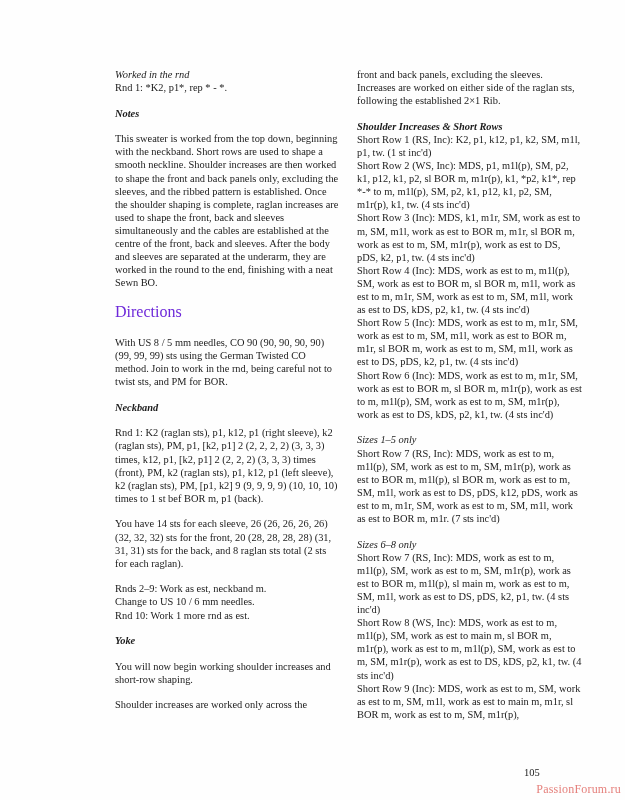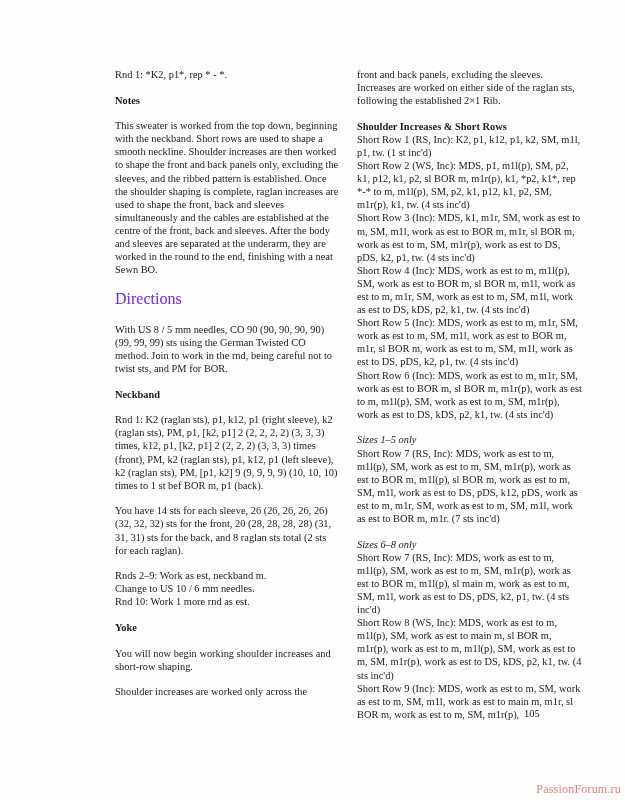--- a/index.html
+++ b/index.html
@@ -29,52 +29,54 @@
     font-size: 10.4px;
     line-height: 13.1px;
   }
   .column p { margin: 0 0 12.5px; }
   .column p.tight { margin-bottom: 0; }
   .column h3 {
     font-size: 10.4px;
     line-height: 13.1px;
     font-weight: 700;
     margin: 0 0 12.5px;
+    font-style: italic;
   }
   .column h3.tight { margin-bottom: 0; }
   .column h2 {
     font-size: 16px;
     line-height: 20px;
     font-weight: 400;
     margin: 5px 0 14px;
     color: #6d28d9;
   }
   .italic-note { font-style: italic; }
   strong { font-weight: 400; }
   .page-number {
     position: absolute;
     left: 524px;
-    top: 708px;
+    top: 767px;
     font-size: 10.5px;
     color: #1b1b1b;
   }
   .watermark {
     position: absolute;
     right: 4px;
     bottom: 3px;
     font-size: 12px;
     letter-spacing: 0.2px;
   }
 </style>
 </head>
 <body>
 
 <div class="page">
   <div class="columns">
     <div class="column">
+        <p class="italic-note tight">Worked in the rnd</p>
         <p><strong>Rnd 1: </strong><span>*K2, p1*, rep * - *.</span></p>
         <h3>Notes</h3>
         <p>This sweater is worked from the top down, beginning with the neckband. Short rows are used to shape a smooth neckline. Shoulder increases are then worked to shape the front and back panels only, excluding the sleeves, and the ribbed pattern is established. Once the shoulder shaping is complete, raglan increases are used to shape the front, back and sleeves simultaneously and the cables are established at the centre of the front, back and sleeves. After the body and sleeves are separated at the underarm, they are worked in the round to the end, finishing with a neat Sewn BO.</p>
         <h2>Directions</h2>
         <p>With US 8 / 5 mm needles, CO 90 (90, 90, 90, 90) (99, 99, 99) sts using the German Twisted CO method. Join to work in the rnd, being careful not to twist sts, and PM for BOR.</p>
         <h3>Neckband</h3>
         <p><strong>Rnd 1: </strong><span>K2 (raglan sts), p1, k12, p1 (right sleeve), k2 (raglan sts), PM, p1, [k2, p1] 2 (2, 2, 2, 2) (3, 3, 3) times, k12, p1, [k2, p1] 2 (2, 2, 2) (3, 3, 3) times (front), PM, k2 (raglan sts), p1, k12, p1 (left sleeve), k2 (raglan sts), PM, [p1, k2] 9 (9, 9, 9, 9) (10, 10, 10) times to 1 st bef BOR m, p1 (back).</span></p>
         <p>You have 14 sts for each sleeve, 26 (26, 26, 26, 26) (32, 32, 32) sts for the front, 20 (28, 28, 28, 28) (31, 31, 31) sts for the back, and 8 raglan sts total (2 sts for each raglan).</p>
         <p class="tight"><strong>Rnds 2–9: </strong><span>Work as est, neckband m.</span></p>
         <p class="tight">Change to US 10 / 6 mm needles.</p>

